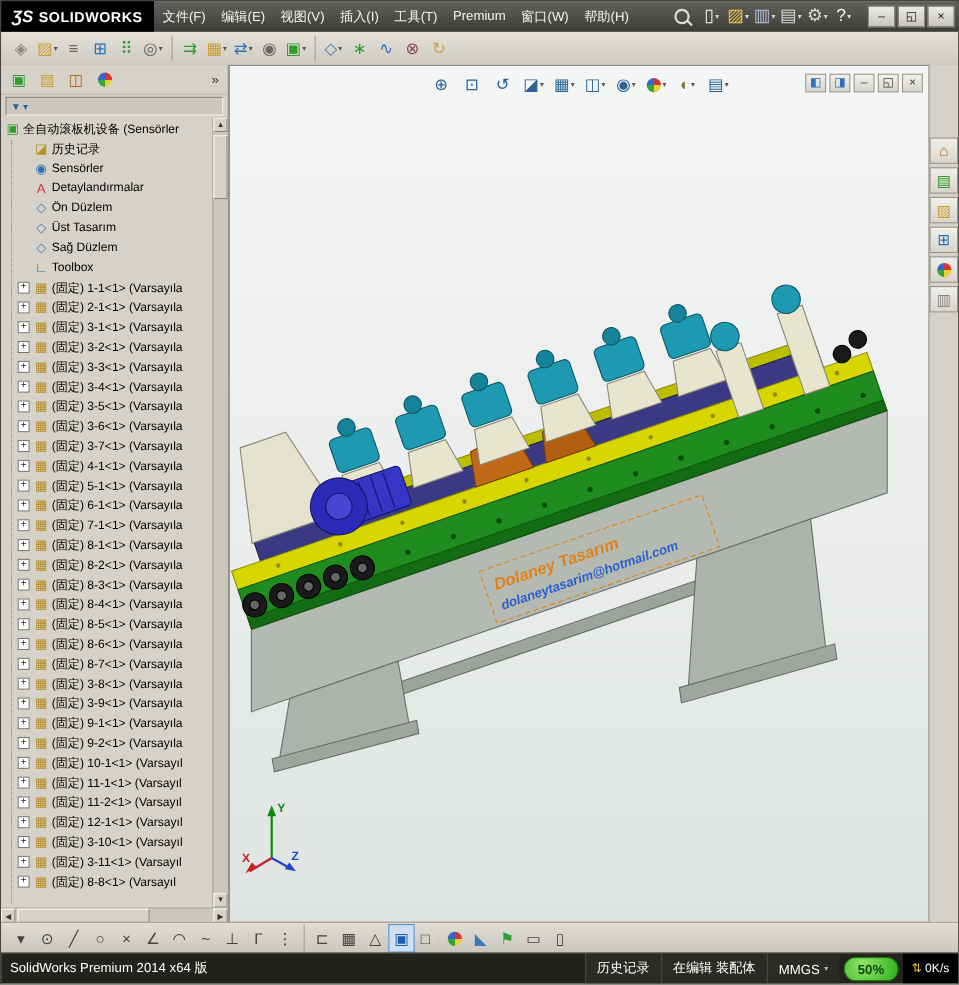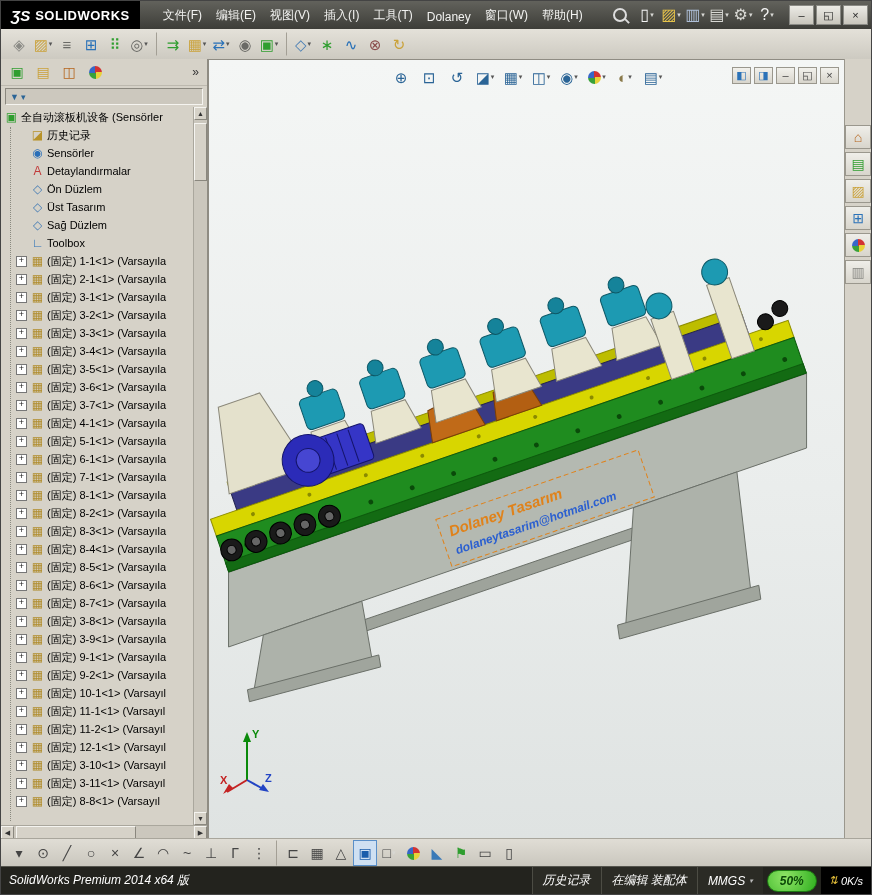--- a/index.html
+++ b/index.html
@@ -4,21 +4,21 @@
 <style>
   html,body{margin:0;padding:0;background:#888;}
   #app{position:relative;width:872px;height:895px;background:#d6d2c8;
        font-family:"Liberation Sans",sans-serif;overflow:hidden;border:1px solid #444;box-sizing:border-box;}
   
   .titlebar{position:absolute;top:0;left:0;right:0;height:28px;
     background:linear-gradient(#62625c,#3d3d38);display:flex;align-items:center;color:#fff;}
   .logo{background:#000;height:28px;display:flex;align-items:center;padding:0 10px;gap:5px;}
   .logo-mark{font-weight:bold;font-style:italic;font-size:15px;color:#fff;}
   .logo-text{font-weight:bold;font-size:13px;letter-spacing:.5px;color:#fff;}
-  .menubar{display:flex;margin-left:16px;align-items:flex-end;}
+  .menubar{display:flex;margin-left:1px;}
   .menu-item{padding:4px 7px;font-size:12px;color:#f2f2f0;cursor:default;}
   .tb-right{margin-left:auto;display:flex;align-items:center;padding-right:3px;}
   .search-icon{width:10px;height:10px;border:2px solid #ddd;border-radius:50%;position:relative;margin:0 8px;}
   .search-icon::after{content:'';position:absolute;width:6px;height:2px;background:#ddd;
      transform:rotate(45deg);right:-5px;bottom:-2px;}
   .icon-btn{display:flex;align-items:center;justify-content:center;height:22px;min-width:22px;
      border:1px solid transparent;cursor:default;}
   .glyph{display:inline-block;text-align:center;line-height:1;}
   .caret{font-size:7px;color:#d8d8d4;margin-left:1px;}
   .win-btn{width:23px;height:18px;margin-left:2px;background:linear-gradient(#ecebe6,#c8c5bc);
@@ -86,21 +86,21 @@
   .taskpane .icon-btn{width:24px;height:22px;font-size:14px;
     background:linear-gradient(#efeee9,#d8d5cc);border:1px solid #9a978d;}
   
   .bottombar{position:absolute;left:0;right:0;bottom:27px;height:28px;
     background:linear-gradient(#e0ddd5,#c9c6bd);border-top:1px solid #a9a69c;
     display:flex;align-items:center;padding-left:6px;}
   .bottombar .icon-btn{font-size:14px;height:24px;}
   .bottombar .active{background:#cfe0f2;border:1px solid #5a8fc8;}
   
   .statusbar{position:absolute;left:0;right:0;bottom:0;height:27px;background:#23231e;
-    border-top:1px solid #55554e;display:flex;align-items:center;color:#fff;font-style:italic;}
+    border-top:1px solid #55554e;display:flex;align-items:center;color:#fff;}
   .product{padding-left:8px;font-size:12px;}
   .seg{border-left:1px solid #4c4c44;padding:0 10px;height:100%;display:flex;align-items:center;
     font-size:12px;background:#2b2b25;gap:3px;}
   .seg .caret{color:#bbb;}
   .pill{background:radial-gradient(circle at 35% 30%,#8fe566,#2fae1f);border:1px solid #1d7a12;
     border-radius:12px;padding:3px 12px;color:#0c4a08;font-weight:bold;font-size:12px;margin:0 4px;}
   .netchip{background:#000;height:100%;display:flex;align-items:center;gap:3px;padding:0 8px;font-size:11px;}
   .net-icon{color:#e8c23a;font-size:11px;}
 </style>
 </head>
@@ -113,21 +113,21 @@
       <span class="logo-mark">ƷS</span>
       <span class="logo-text">SOLIDWORKS</span>
     </div>
     <div class="menubar">
 
     <div class="menu-item"><span>文件(F)</span></div>
         <div class="menu-item"><span>编辑(E)</span></div>
         <div class="menu-item"><span>视图(V)</span></div>
         <div class="menu-item"><span>插入(I)</span></div>
         <div class="menu-item"><span>工具(T)</span></div>
-        <div class="menu-item"><span>Dolaney</span></div>
+        <div class="menu-item"><span>Premium</span></div>
         <div class="menu-item"><span>窗口(W)</span></div>
         <div class="menu-item"><span>帮助(H)</span></div>
       </div>
     <div class="tb-right">
       <span class="search-icon"></span>
       <div style="display:flex">
 
       <div class="icon-btn">
             <span class="glyph" style="color: rgb(242, 242, 242);">▯</span>
             <span class="caret">▾</span>

